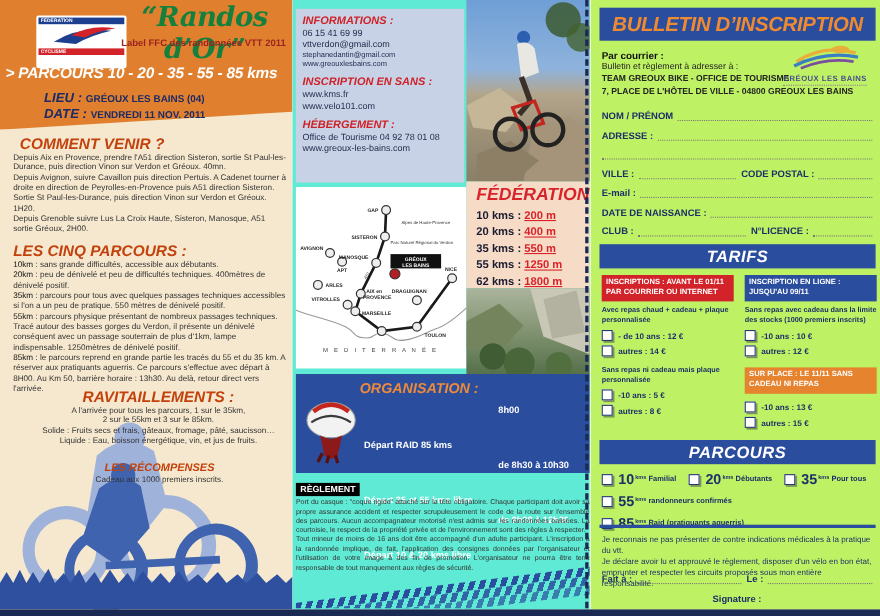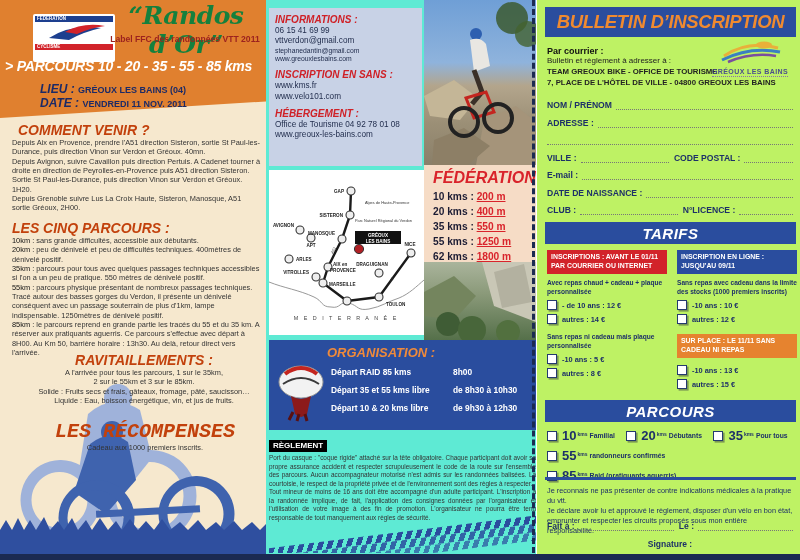--- a/index.html
+++ b/index.html
@@ -43,21 +43,21 @@
           background:linear-gradient(180deg,#aab49c 0%,#8b9a7a 40%,#55704a 100%);}
   .deniv{left:158px;top:165px;width:112px;height:97px;background:#f6dcc6;
          padding:4px 0 0 9px;box-sizing:border-box;}
   .deniv-h{font:italic bold 16px "Liberation Sans",sans-serif;color:#d9232b;margin:0 0 2px 0;}
   .deniv-r{font:bold 10.2px "Liberation Sans",sans-serif;color:#1b1b33;line-height:15px;white-space:nowrap;}
   .deniv-r .dv{color:#d9232b;text-decoration:underline;}
   .orga{left:3px;top:340px;width:267px;height:90px;background:#2a4d9e;}
   .orga-h{left:58px;top:5px;font:italic bold 13px "Liberation Sans",sans-serif;color:#ef8a3b;}
   .orga-rows{left:62px;top:27px;width:200px;}
   .orga-r{display:flex;margin-bottom:8px;}
-  .orga-r .ol{width:122px;font:bold 8.4px "Liberation Sans",sans-serif;color:#fff;}
+  .orga-r .ol{width:122px;font:bold 8.4px "Liberation Sans",sans-serif;color:#fff;margin-top:32px;}
   .orga-r .ot{font:bold 8.4px "Liberation Sans",sans-serif;color:#fff;}
   .regl{left:3px;top:434px;width:267px;}
   .regl-tag{display:inline-block;background:#000;color:#fff;
             font:bold 8px "Liberation Sans",sans-serif;padding:1px 4px 2px;margin-bottom:2px;}
   .regl-p{font:6.4px "Liberation Sans",sans-serif;color:#333;line-height:1.33;text-align:justify;margin:0;}
   .tracks{left:3px;top:505px;width:267px;height:48px;overflow:hidden;}
   .track-band{position:absolute;height:8px;width:300px;
      background:repeating-linear-gradient(115deg,#2a4d9e 0 5px,transparent 5px 9px);}
   
   .dash-sep{left:532px;top:0;height:553px;width:0;border-left:3px dashed #1b2a52;}
@@ -177,21 +177,21 @@
       <div class="sec-h">RAVITAILLEMENTS :</div>
       <div class="body-t center">
         <p>A l'arrivée pour tous les parcours, 1 sur le 35km,</p>
         <p>2 sur le 55km et 3 sur le 85km.</p>
         <p>Solide : Fruits secs et frais, gâteaux, fromage, pâté, saucisson…</p>
         <p>Liquide : Eau, boisson énergétique, vin, et jus de fruits.</p>
       </div>
     </div>
 
     <div class="abs z1 center" style="left:40px;top:420px;width:210px;">
-      <div class="sec-h" style="font-size:20px;font-family:Liberation Mono, monospace;">LES RÉCOMPENSES</div>
+      <div class="sec-h" style="font-size:10px;">LES RÉCOMPENSES</div>
       <div class="body-t center">Cadeau aux 1000 premiers inscrits.</div>
     </div>
   </div>
 
   <div class="abs middle">
 
     <div class="abs info">
       <div class="red-h">INFORMATIONS :</div>
       <div class="info-l">06 15 41 69 99</div>
       <div class="info-l">vttverdon@gmail.com</div>

